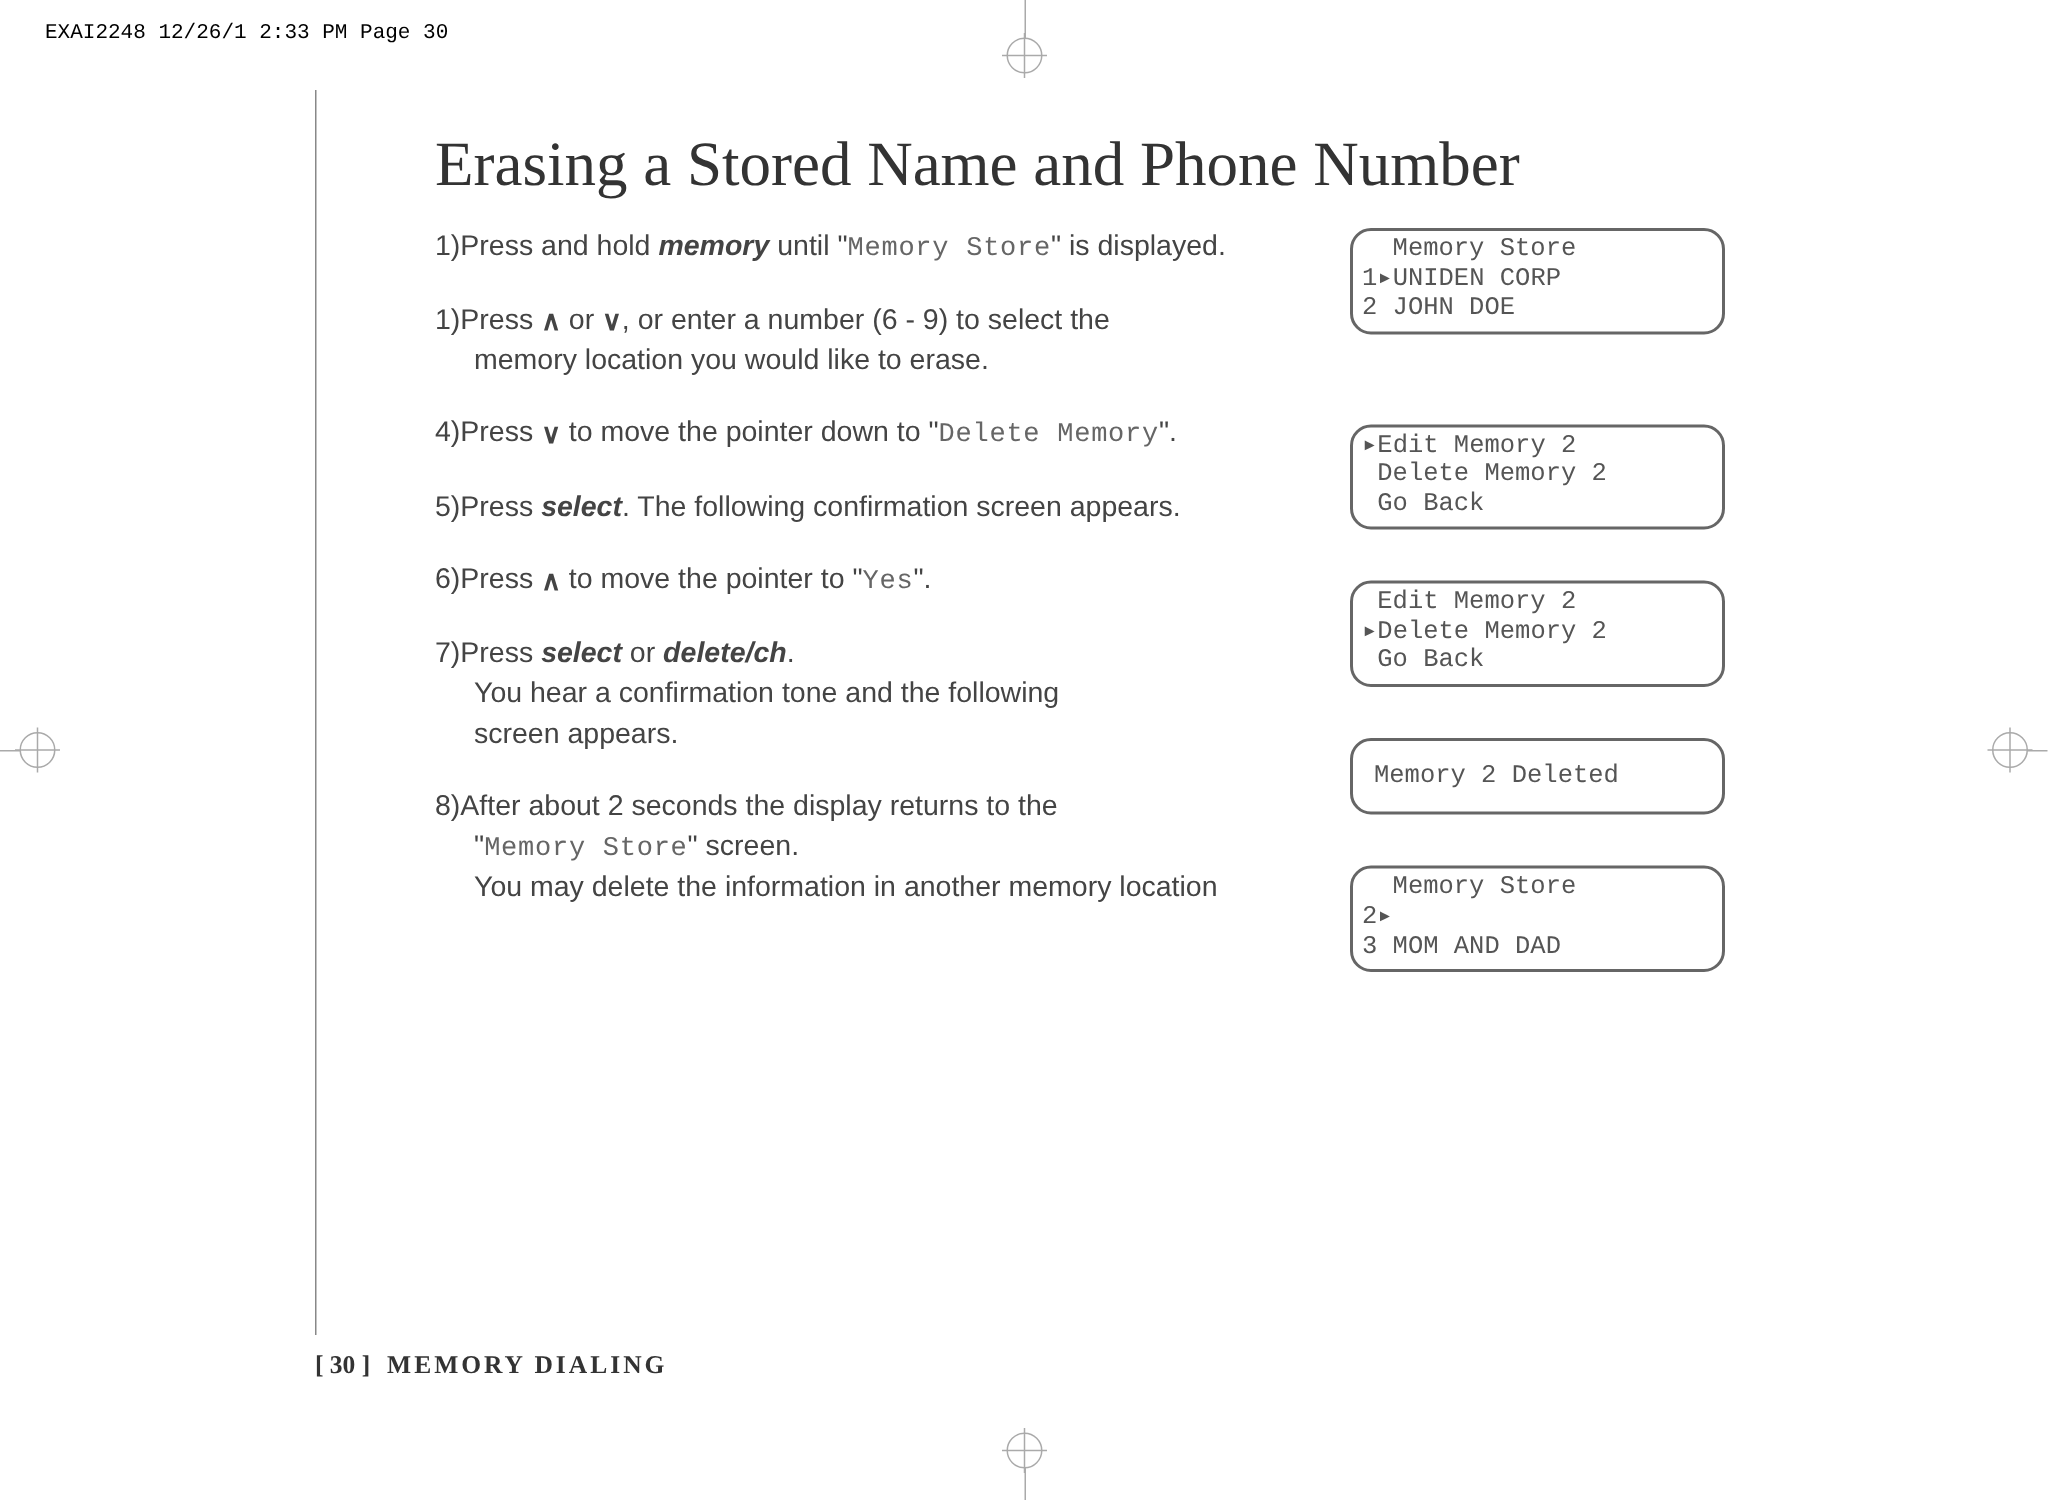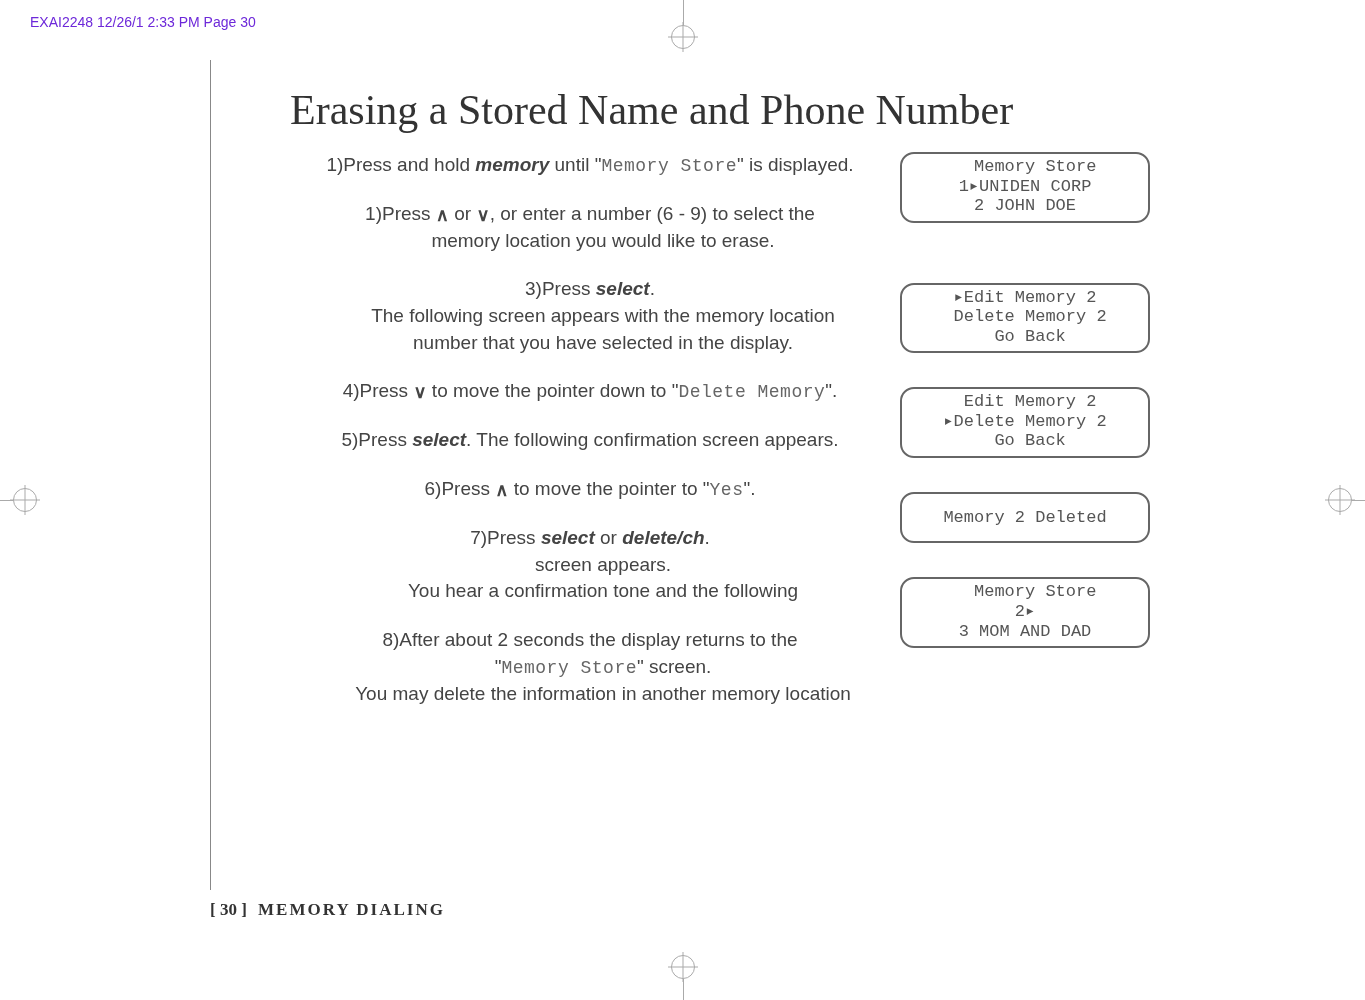--- a/index.html
+++ b/index.html
@@ -9,23 +9,23 @@
     height: 1000px;
     background: #fff;
     font-family: Georgia, 'Times New Roman', serif;
     color: #333;
     position: relative;
   }
   .header-line {
     position: absolute;
     top: 14px;
     left: 30px;
-    font-family: Liberation Sans, sans-serif;
+    font-family: Liberation Mono, monospace;
     font-size: 14px;
-    color: #6d28d9;
+    color: #000000;
   }
   .crop-top {
     position: absolute;
     top: 0;
     left: 50%;
     transform: translateX(-50%);
     width: 80px;
     height: 40px;
     pointer-events: none;
   }
@@ -109,21 +109,20 @@
     font-weight: normal;
     font-size: 42px;
     margin: 30px 0 18px 60px;
   }
 
   .content {
     margin-left: 60px;
     display: grid;
     grid-template-columns: 600px 250px;
     column-gap: 10px;
-    text-align: center;
   }
   .steps {
     font-family: 'Trebuchet MS', Helvetica, Arial, sans-serif;
     font-size: 19px;
     line-height: 1.4;
     color: #444;
   }
   .step { margin-bottom: 22px; }
   .indent { padding-left: 26px; display: block; }
   .emb { font-style: italic; font-weight: bold; }
@@ -150,21 +149,21 @@
   .lcd {
     border: 2px solid #666;
     border-radius: 14px;
     padding: 3px 6px 5px 6px;
     white-space: pre;
     line-height: 1.15;
     margin-bottom: 34px;
     min-height: 54px;
     letter-spacing: 0px;
   }
-  .lcd.single { min-height: auto; padding: 14px 2px; }
+  .lcd.single { min-height: auto; padding: 14px 14px; }
 
   .footer {
     position: absolute;
     left: 210px;
     bottom: 80px;
     font-family: Georgia, serif;
     font-size: 17px;
     letter-spacing: 1px;
   }
   .footer .pnum {
@@ -210,42 +209,37 @@
 
       <div class="step">
         <span>1)Press and hold </span><span class="emb">memory</span><span> until "</span><span class="lcdword">Memory Store</span><span>" is displayed.</span>
       </div>
 
       <div class="step">
         <span>1)Press </span><span class="arrow">∧</span><span> or </span><span class="arrow">∨</span><span>, or enter a number (6 - 9) to select the</span>
         <span class="indent">memory location you would like to erase.</span>
       </div>
 
-      <div class="step">
-        <span>3)Press </span><span class="emb">select</span><span>.</span>
-        <span class="indent">The following screen appears with the memory location</span>
-        <span class="indent">number that you have selected in the display.</span>
-      </div>
 
       <div class="step">
         <span>4)Press </span><span class="arrow">∨</span><span> to move the pointer down to "</span><span class="lcdword">Delete Memory</span><span>".</span>
       </div>
 
       <div class="step">
         <span>5)Press </span><span class="emb">select</span><span>. The following confirmation screen appears.</span>
       </div>
 
       <div class="step">
         <span>6)Press </span><span class="arrow">∧</span><span> to move the pointer to "</span><span class="lcdword">Yes</span><span>".</span>
       </div>
 
       <div class="step">
         <span>7)Press </span><span class="emb">select</span><span> or </span><span class="emb">delete/ch</span><span>.</span>
+        <span class="indent">You hear a confirmation tone and the following</span>
         <span class="indent">screen appears.</span>
-        <span class="indent">You hear a confirmation tone and the following</span>
       </div>
 
       <div class="step">
         <span>8)After about 2 seconds the display returns to the</span>
         <span class="indent"><span>"</span><span class="lcdword">Memory Store</span><span>" screen.</span></span>
         <span class="indent">You may delete the information in another memory location</span>
       </div>
     </div>
 
     <div class="displays">

